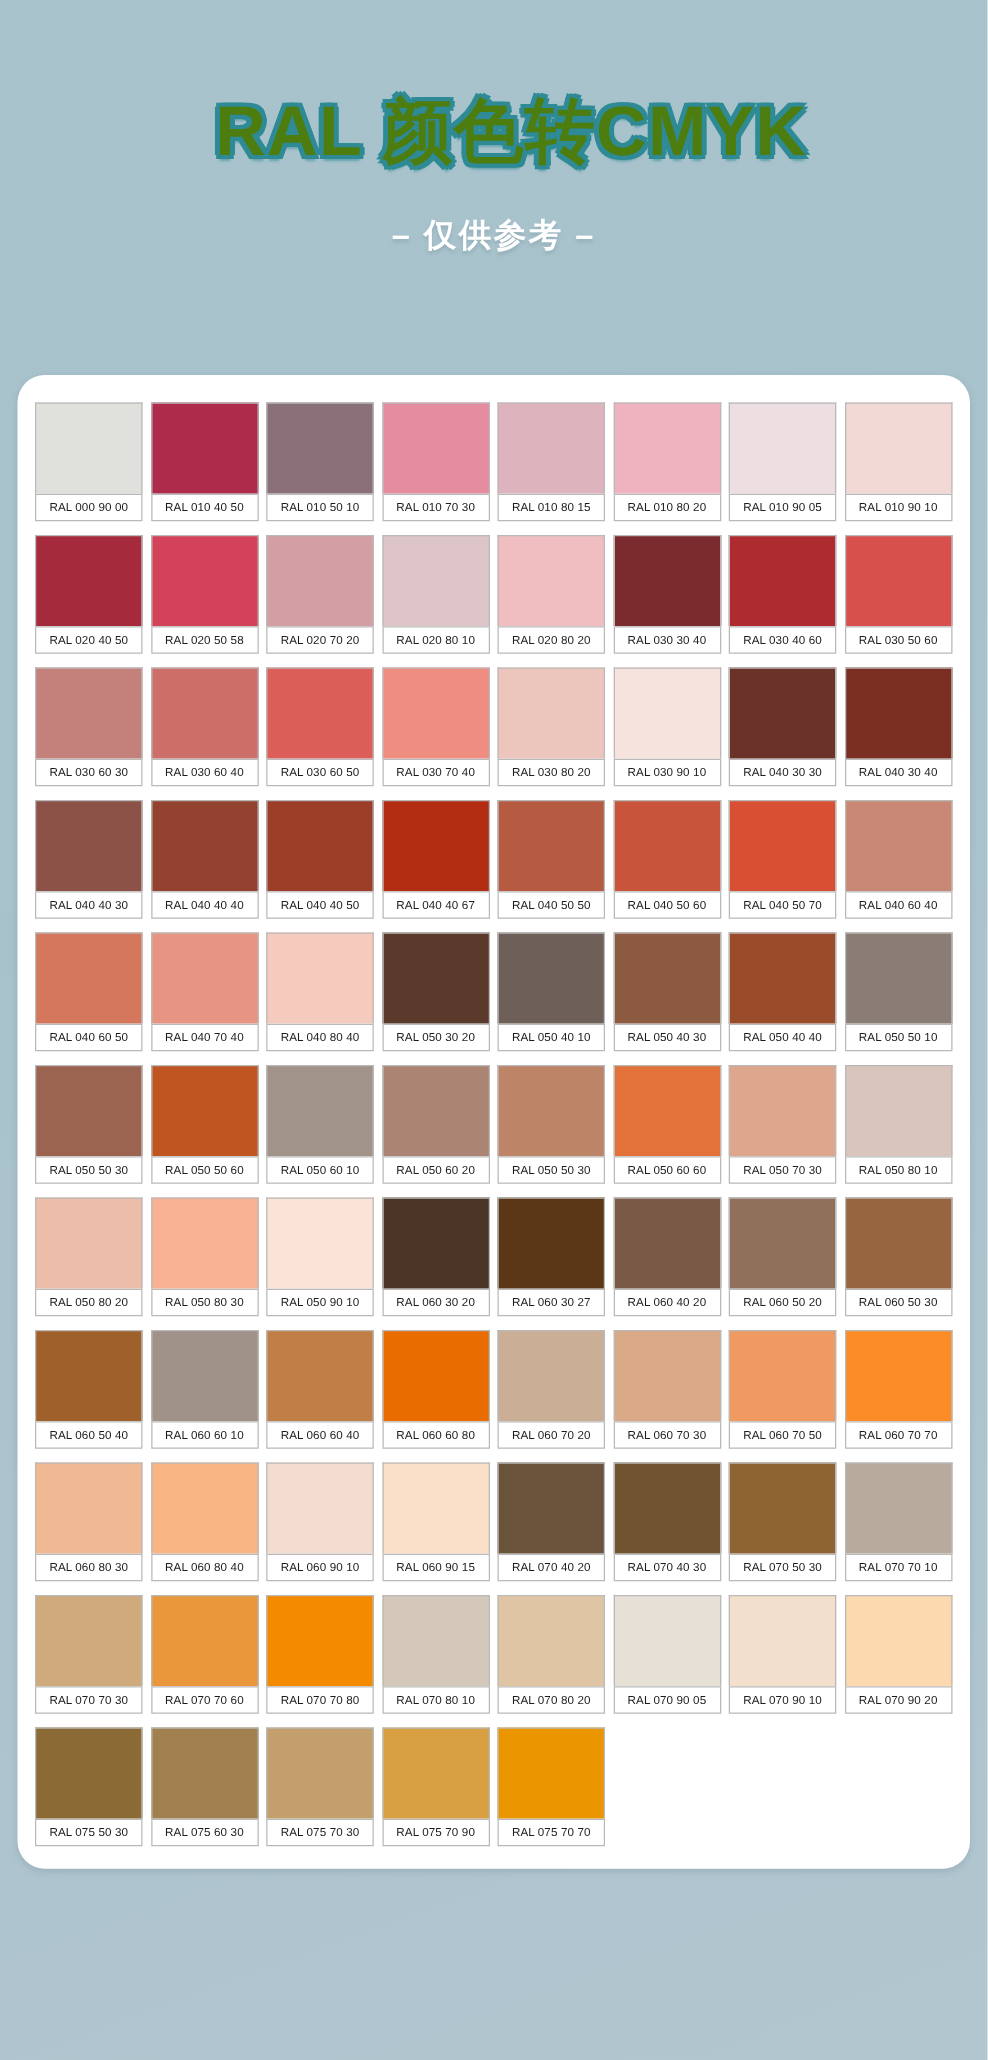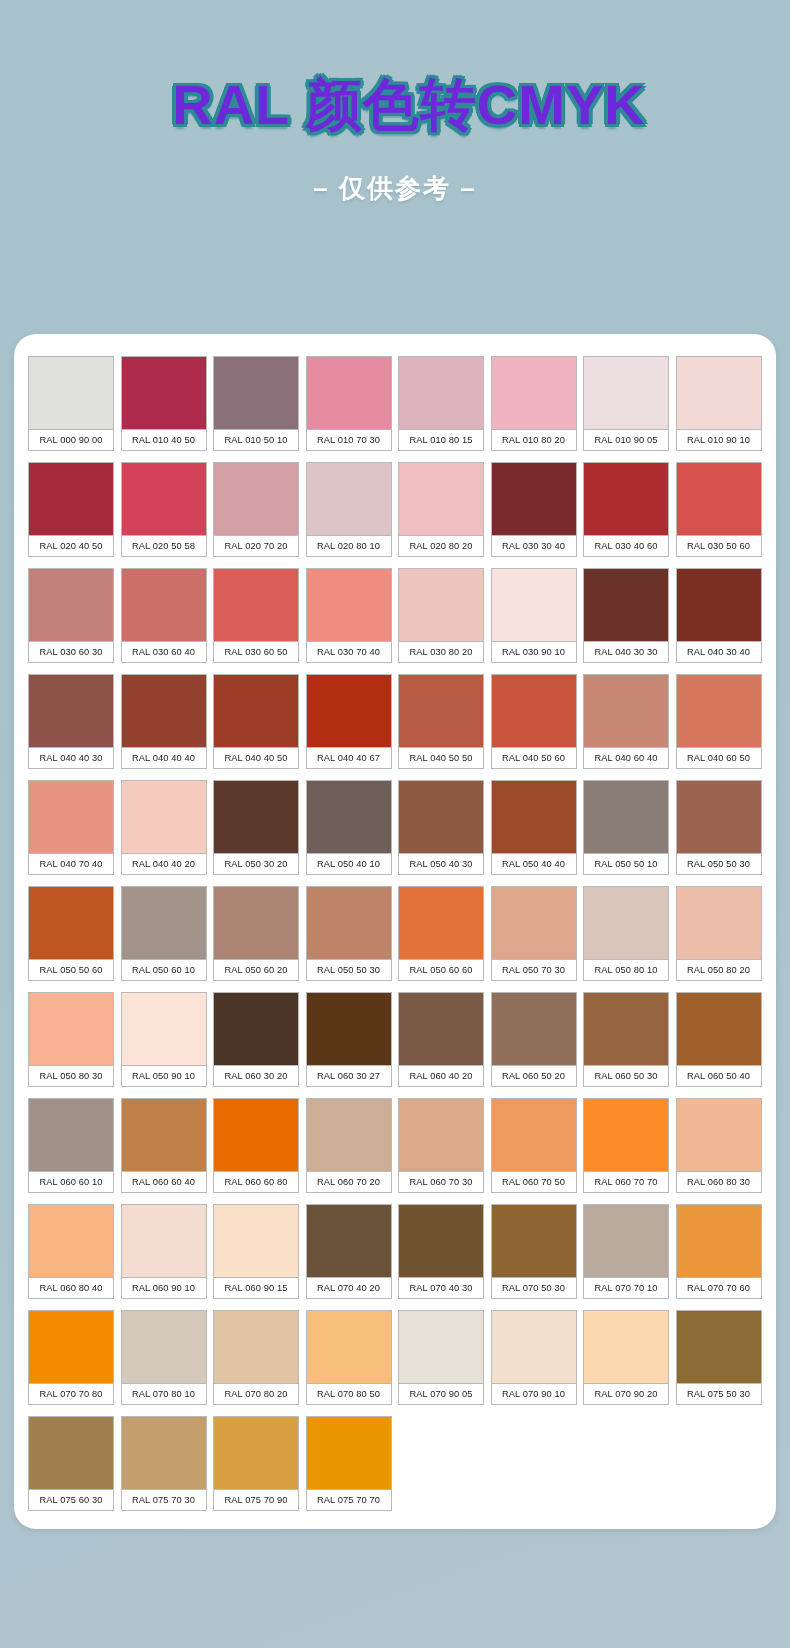--- a/index.html
+++ b/index.html
@@ -14,21 +14,21 @@
     position: relative;
   }
   .header {
     padding-top: 76px;
     text-align: center;
   }
   .title {
     font-size: 56px;
     font-weight: bold;
     letter-spacing: 1px;
-    color: #6d28d9;
+    color: #4d7c0f;
     line-height: 1.05;
     text-shadow:
       -3px -3px 0 #2e8b96, 3px -3px 0 #2e8b96,
       -3px  3px 0 #2e8b96, 3px  3px 0 #2e8b96,
       -3px  0   0 #2e8b96, 3px  0   0 #2e8b96,
        0   -3px 0 #2e8b96, 0    3px 0 #2e8b96,
       -4px  0   0 #2e8b96, 4px  0   0 #2e8b96,
        0    5px 2px rgba(46,139,150,.55);
     white-space: nowrap;
     padding-left: 28px;
@@ -38,21 +38,21 @@
     font-size: 26px;
     font-weight: bold;
     color: #ffffff;
     letter-spacing: 2px;
     text-shadow: 0 2px 3px rgba(120,150,160,.45);
     white-space: nowrap;
   }
   .card {
     position: absolute;
     left: 14px;
-    top: 334px;
+    top: 300px;
     width: 762px;
     background: #ffffff;
     border-radius: 22px;
     padding: 22px 14px 18px 14px;
     box-shadow: 0 2px 6px rgba(70,100,115,.18);
   }
   .grid {
     display: grid;
     grid-template-columns: repeat(8, 1fr);
     column-gap: 6px;
@@ -206,34 +206,38 @@
       </div>
       <div class="swatch-cell">
         <div class="swatch-color" style="background: rgb(183, 90, 66);"></div>
         <div class="swatch-label">RAL 040 50 50</div>
       </div>
       <div class="swatch-cell">
         <div class="swatch-color" style="background: rgb(200, 85, 59);"></div>
         <div class="swatch-label">RAL 040 50 60</div>
       </div>
       <div class="swatch-cell">
+        <div class="swatch-color" style="background: rgb(217, 79, 51);"></div>
+        <div class="swatch-label">RAL 040 50 70</div>
+      </div>
+      <div class="swatch-cell">
         <div class="swatch-color" style="background: rgb(201, 136, 117);"></div>
         <div class="swatch-label">RAL 040 60 40</div>
       </div>
       <div class="swatch-cell">
         <div class="swatch-color" style="background: rgb(212, 119, 92);"></div>
         <div class="swatch-label">RAL 040 60 50</div>
       </div>
       <div class="swatch-cell">
         <div class="swatch-color" style="background: rgb(232, 148, 131);"></div>
         <div class="swatch-label">RAL 040 70 40</div>
       </div>
       <div class="swatch-cell">
         <div class="swatch-color" style="background: rgb(244, 203, 189);"></div>
-        <div class="swatch-label">RAL 040 40 20</div>
+        <div class="swatch-label">RAL 040 80 40</div>
       </div>
       <div class="swatch-cell">
         <div class="swatch-color" style="background: rgb(91, 58, 44);"></div>
         <div class="swatch-label">RAL 050 30 20</div>
       </div>
       <div class="swatch-cell">
         <div class="swatch-color" style="background: rgb(110, 95, 88);"></div>
         <div class="swatch-label">RAL 050 40 10</div>
       </div>
       <div class="swatch-cell">
@@ -370,38 +374,38 @@
       </div>
       <div class="swatch-cell">
         <div class="swatch-color" style="background: rgb(141, 100, 50);"></div>
         <div class="swatch-label">RAL 070 50 30</div>
       </div>
       <div class="swatch-cell">
         <div class="swatch-color" style="background: rgb(184, 170, 157);"></div>
         <div class="swatch-label">RAL 070 70 10</div>
       </div>
       <div class="swatch-cell">
+        <div class="swatch-color" style="background: rgb(206, 170, 124);"></div>
+        <div class="swatch-label">RAL 070 70 30</div>
+      </div>
+      <div class="swatch-cell">
         <div class="swatch-color" style="background: rgb(233, 151, 58);"></div>
         <div class="swatch-label">RAL 070 70 60</div>
       </div>
       <div class="swatch-cell">
         <div class="swatch-color" style="background: rgb(244, 138, 0);"></div>
         <div class="swatch-label">RAL 070 70 80</div>
       </div>
       <div class="swatch-cell">
         <div class="swatch-color" style="background: rgb(211, 200, 185);"></div>
         <div class="swatch-label">RAL 070 80 10</div>
       </div>
       <div class="swatch-cell">
         <div class="swatch-color" style="background: rgb(224, 197, 165);"></div>
         <div class="swatch-label">RAL 070 80 20</div>
-      </div>
-      <div class="swatch-cell">
-        <div class="swatch-color" style="background: rgb(249, 189, 124);"></div>
-        <div class="swatch-label">RAL 070 80 50</div>
       </div>
       <div class="swatch-cell">
         <div class="swatch-color" style="background: rgb(231, 224, 214);"></div>
         <div class="swatch-label">RAL 070 90 05</div>
       </div>
       <div class="swatch-cell">
         <div class="swatch-color" style="background: rgb(242, 224, 205);"></div>
         <div class="swatch-label">RAL 070 90 10</div>
       </div>
       <div class="swatch-cell">

